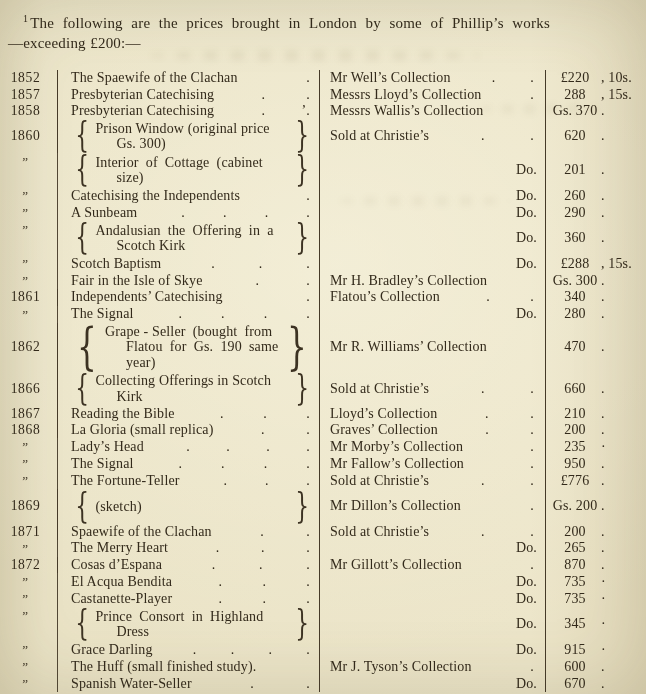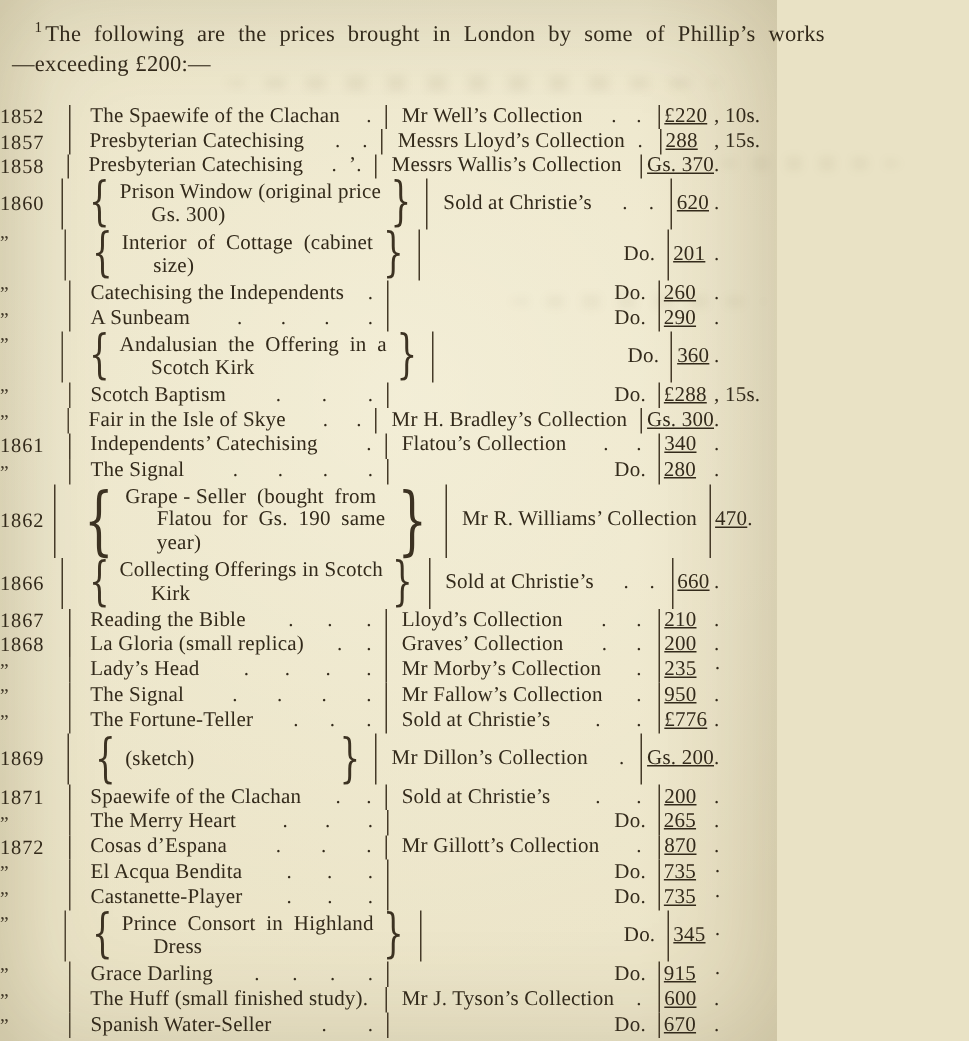--- a/index.html
+++ b/index.html
@@ -2,21 +2,21 @@
 <html><head>
 <meta charset="utf-8">
 <style>
   html,body{margin:0;padding:0;}
   body{
     width:646px;height:694px;overflow:hidden;
     font-family:"Liberation Serif","DejaVu Serif",serif;
     background:#e9e2c5;color:#332a1b;
   }
   .page{
-    position:relative;width:518px;height:694px;box-sizing:border-box;
+    position:relative;width:646px;height:694px;box-sizing:border-box;
     padding:9px 0 0 0;
     background:
       radial-gradient(130% 95% at 52% 38%, rgba(255,253,238,0.38), rgba(255,253,238,0) 62%),
       linear-gradient(90deg,#e3dbbc,#eae3c6 7%,#ece5c9 82%,#e2d9ba);
     box-shadow:inset 0 0 75px rgba(96,84,48,0.20);
   }
   
   .smudge{position:absolute;filter:blur(3px);opacity:.55;pointer-events:none;}
   .s1{top:50px;left:150px;width:330px;height:11px;
       background:repeating-linear-gradient(90deg,rgba(128,116,82,.16) 0 13px,transparent 13px 27px);border-radius:45%;}
@@ -28,36 +28,36 @@
   .heading{position:relative;padding:0 12px 0 8px;font-size:15px;line-height:19.5px;letter-spacing:.2px;}
   .heading .l1{text-indent:15px;word-spacing:4.6px;white-space:nowrap;}
   .heading .l2{word-spacing:.5px;}
   .sup{font-size:10px;vertical-align:6px;margin-right:2px;}
 
   .table{position:relative;margin-top:17px;font-size:14px;letter-spacing:.15px;}
   .row{display:flex;align-items:stretch;min-height:16.4px;line-height:16px;}
   .row.multi{min-height:34px;}
   .row.triple{min-height:49px;}
   .cell{display:flex;align-items:center;box-sizing:border-box;}
-  .year{width:58px;border-right:1.6px solid #453a28;
+  .year{width:58px;justify-content:center;border-right:1.6px solid #453a28;
         font-size:13.6px;letter-spacing:.6px;padding-right:6px;}
   .year.ditto{font-size:13px;opacity:.92;align-items:flex-start;padding-top:1px;}
   .title{width:262px;border-right:1.6px solid #453a28;padding:0 6px 0 13px;}
   .coll{width:226px;border-right:1.6px solid #453a28;padding:0 8px 0 10px;}
   .coll.center{justify-content:flex-end;padding:0 8px 0 0;}
   .price{width:97px;padding:0 5px 0 3px;}
   .t,.c{white-space:nowrap;}
   .leaders{flex:1;display:flex;align-items:center;padding:0 3px 0 6px;min-width:6px;}
   .leaders span{flex:1;text-align:right;}
   .lines{flex:1;display:flex;flex-direction:column;justify-content:center;padding:0 2px;}
   .lines div{line-height:15.6px;white-space:nowrap;}
   .lines div + div{padding-left:1.5em;}
   .brace{line-height:.9;transform:scaleX(.62);transform-origin:center;
          font-family:"DejaVu Serif",serif;color:#3c3222;flex:0 0 auto;}
-  .pm{flex:1;text-align:left;white-space:nowrap;text-decoration:underline;}
+  .pm{flex:1;text-align:center;white-space:nowrap;}
   .ps{width:37px;text-align:left;white-space:nowrap;}
 </style>
 </head>
 <body>
 
 <div class="page">
   <div class="smudge s1"></div>
   <div class="smudge s2"></div>
   <div class="smudge s3"></div>
 

